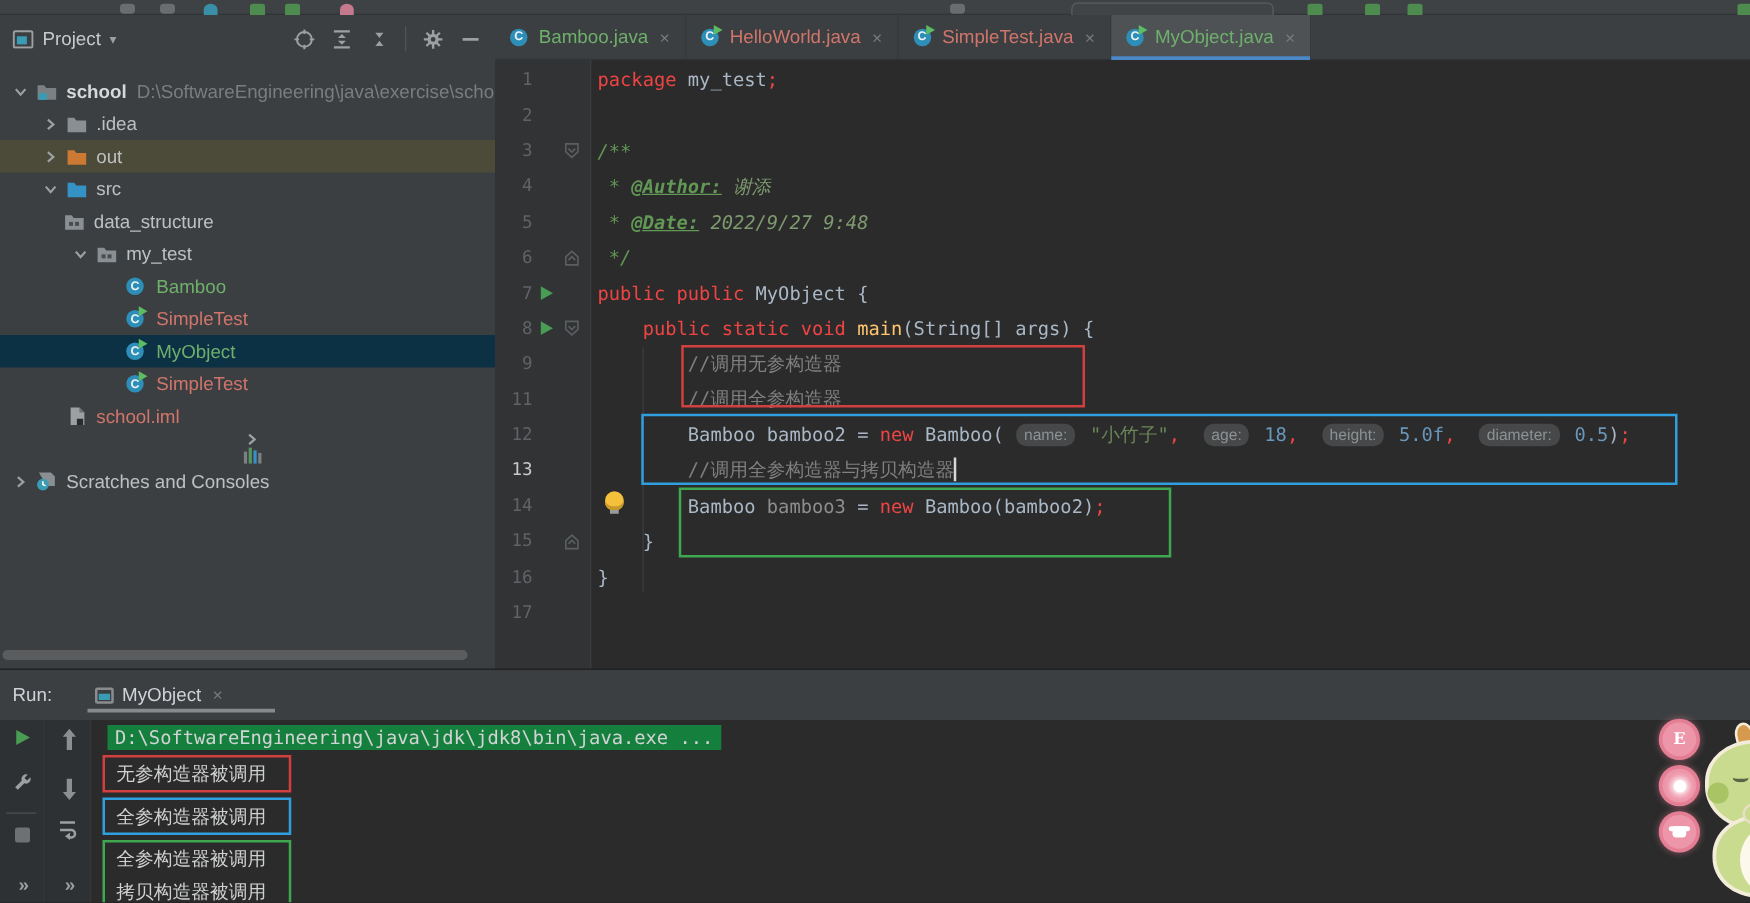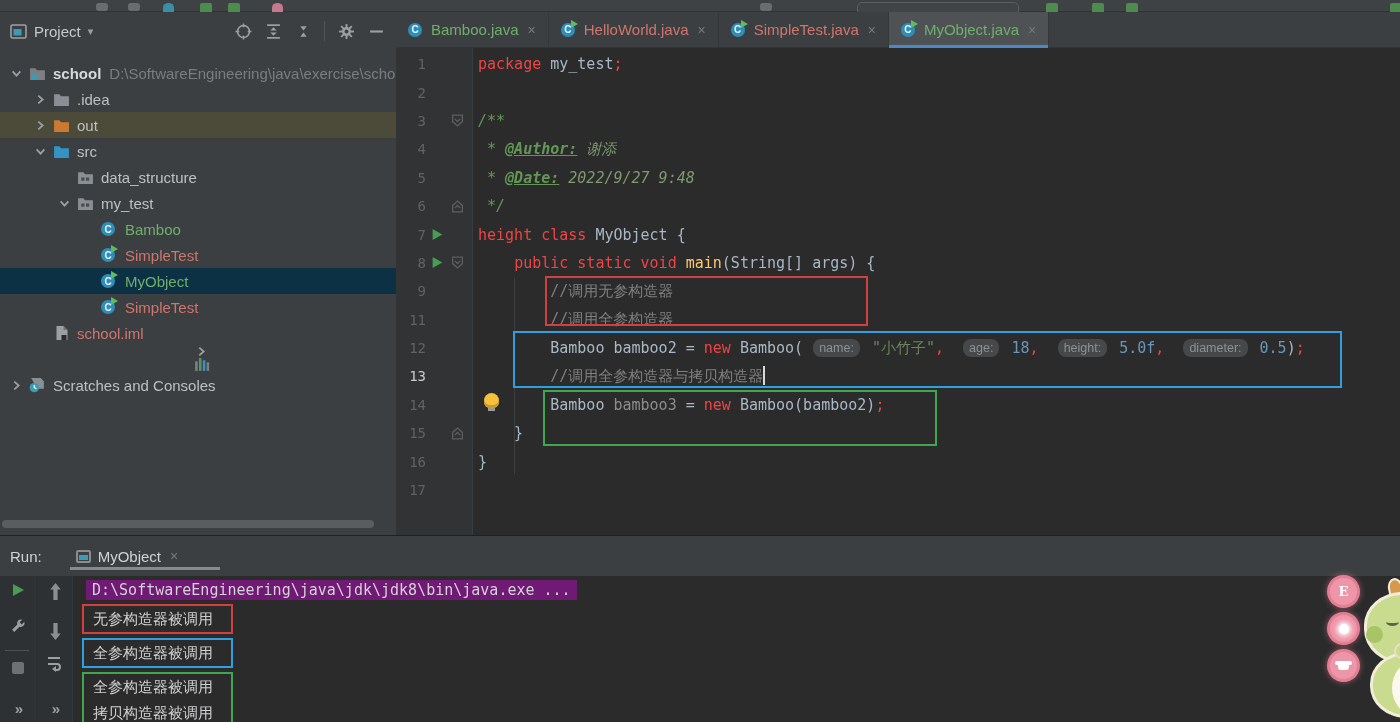--- a/index.html
+++ b/index.html
@@ -108,21 +108,21 @@
   .run-tab-label { color:#cfd2d6; }
   .run-body { position:relative; height:147px; }
   .rt-col { position:absolute; top:0; bottom:0; width:36px; background:#2e3134; }
   .rt-col1 { left:0; border-right:1px solid #35383a; }
   .rt-col2 { left:37px; border-right:1px solid #35383a; }
   .rt-icon { position:absolute; left:0; width:36px; display:flex; justify-content:center; }
   .rt-sep { position:absolute; left:5px; width:24px; height:1px; background:#4e5052; }
   .chevrons { color:#9da0a2; font-size:15px; font-weight:bold; letter-spacing:-2px; }
   .console { position:absolute; left:74px; top:0; right:0; bottom:0; padding:4px 0 0 8px;
     font-family:"DejaVu Sans Mono", monospace; font-size:15px; color:#cfd0d1; }
-  .con-line1 { display:inline-block; background:#701a75; color:#d2d3d4; padding:1px 6px; margin-left:4px; }
+  .con-line1 { display:inline-block; background:#15803d; color:#d2d3d4; padding:1px 6px; margin-left:4px; }
   .con-box { display:inline-block; border:2px solid; padding:0 18px 0 9px; margin-top:4px; }
   .con-box .con-text { line-height:26px; display:block; white-space:pre; }
   .block { display:block; }
 
   
   .sticker { position:absolute; left:1328px; top:576px; width:72px; height:146px; z-index:5; overflow:visible; }
   .flower { position:absolute; left:2px; width:27px; height:27px; border-radius:50%;
     background:#ee96a9; box-shadow:0 0 0 3px #e47e95, 0 0 6px 3px rgba(228,126,149,.55);
     display:flex; align-items:center; justify-content:center; color:#fff;
     font-size:13px; font-weight:bold; font-family:"DejaVu Serif", serif; }
@@ -272,21 +272,21 @@
                 <path d="M1.5 3l3.5 4 3.5-4" fill="none" stroke="#9da0a2" stroke-width="1.6"></path>
               </svg>
             </span>
             <span class="icon-slot">
               <svg width="17" height="15" viewBox="0 0 16 14">
                 <path d="M1 2h5l1.5 2H15v9H1z" fill="#3592c4"></path>
               </svg>
             </span>
             <span class="tree-label">src</span>
           </div>
-          <div class="tree-row" style="padding-left: 54px;">
+          <div class="tree-row" style="padding-left: 28px;">
             <span class="chev-slot"></span>
             <span class="icon-slot">
               <svg width="17" height="15" viewBox="0 0 16 14">
                 <path d="M1 2h5l1.5 2H15v9H1z" fill="#8a8f93"></path>
                 <rect x="4" y="7" width="3" height="3" fill="#4a4d4f"></rect>
                 <rect x="8.5" y="7" width="3" height="3" fill="#4a4d4f"></rect>
               </svg>
             </span>
             <span class="tree-label">data_structure</span>
           </div>
@@ -488,21 +488,21 @@
             <div class="code-line">
               <div class="gutter">
                 <span class="gut-num">7</span>
                 <span class="gut-run">
                   <svg width="13" height="13" viewBox="0 0 12 12">
                     <path d="M1.5 1l9 5-9 5z" fill="#499c54"></path>
                   </svg>
                 </span>
                 <span class="gut-fold"></span>
               </div>
-              <div class="code"><span class="tok-kw">height class </span><span class="tok-def">MyObject {</span></div>
+              <div class="code"><span class="tok-kw">public public </span><span class="tok-def">MyObject {</span></div>
             </div>
             <div class="code-line">
               <div class="gutter">
                 <span class="gut-num">8</span>
                 <span class="gut-run">
                   <svg width="13" height="13" viewBox="0 0 12 12">
                     <path d="M1.5 1l9 5-9 5z" fill="#499c54"></path>
                   </svg>
                 </span>
                 <span class="gut-fold">

